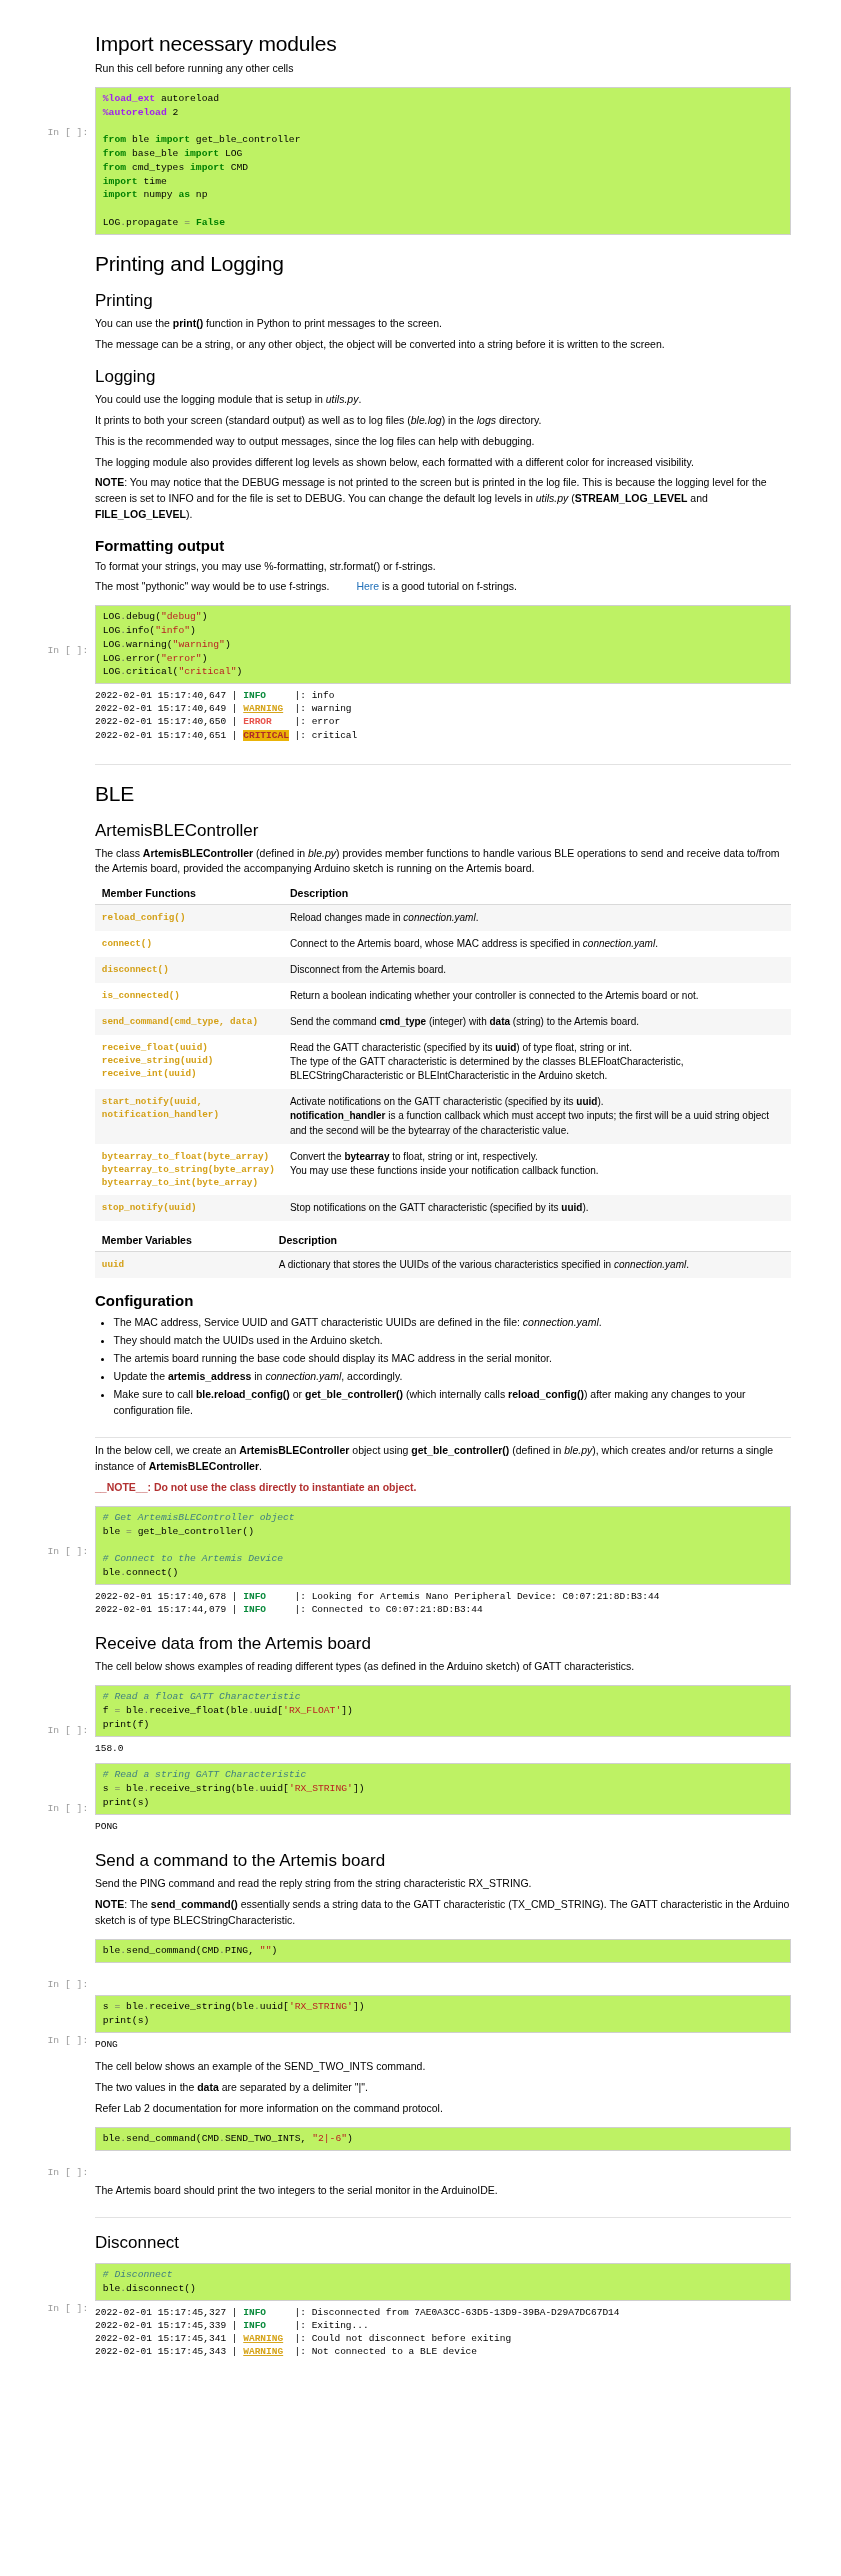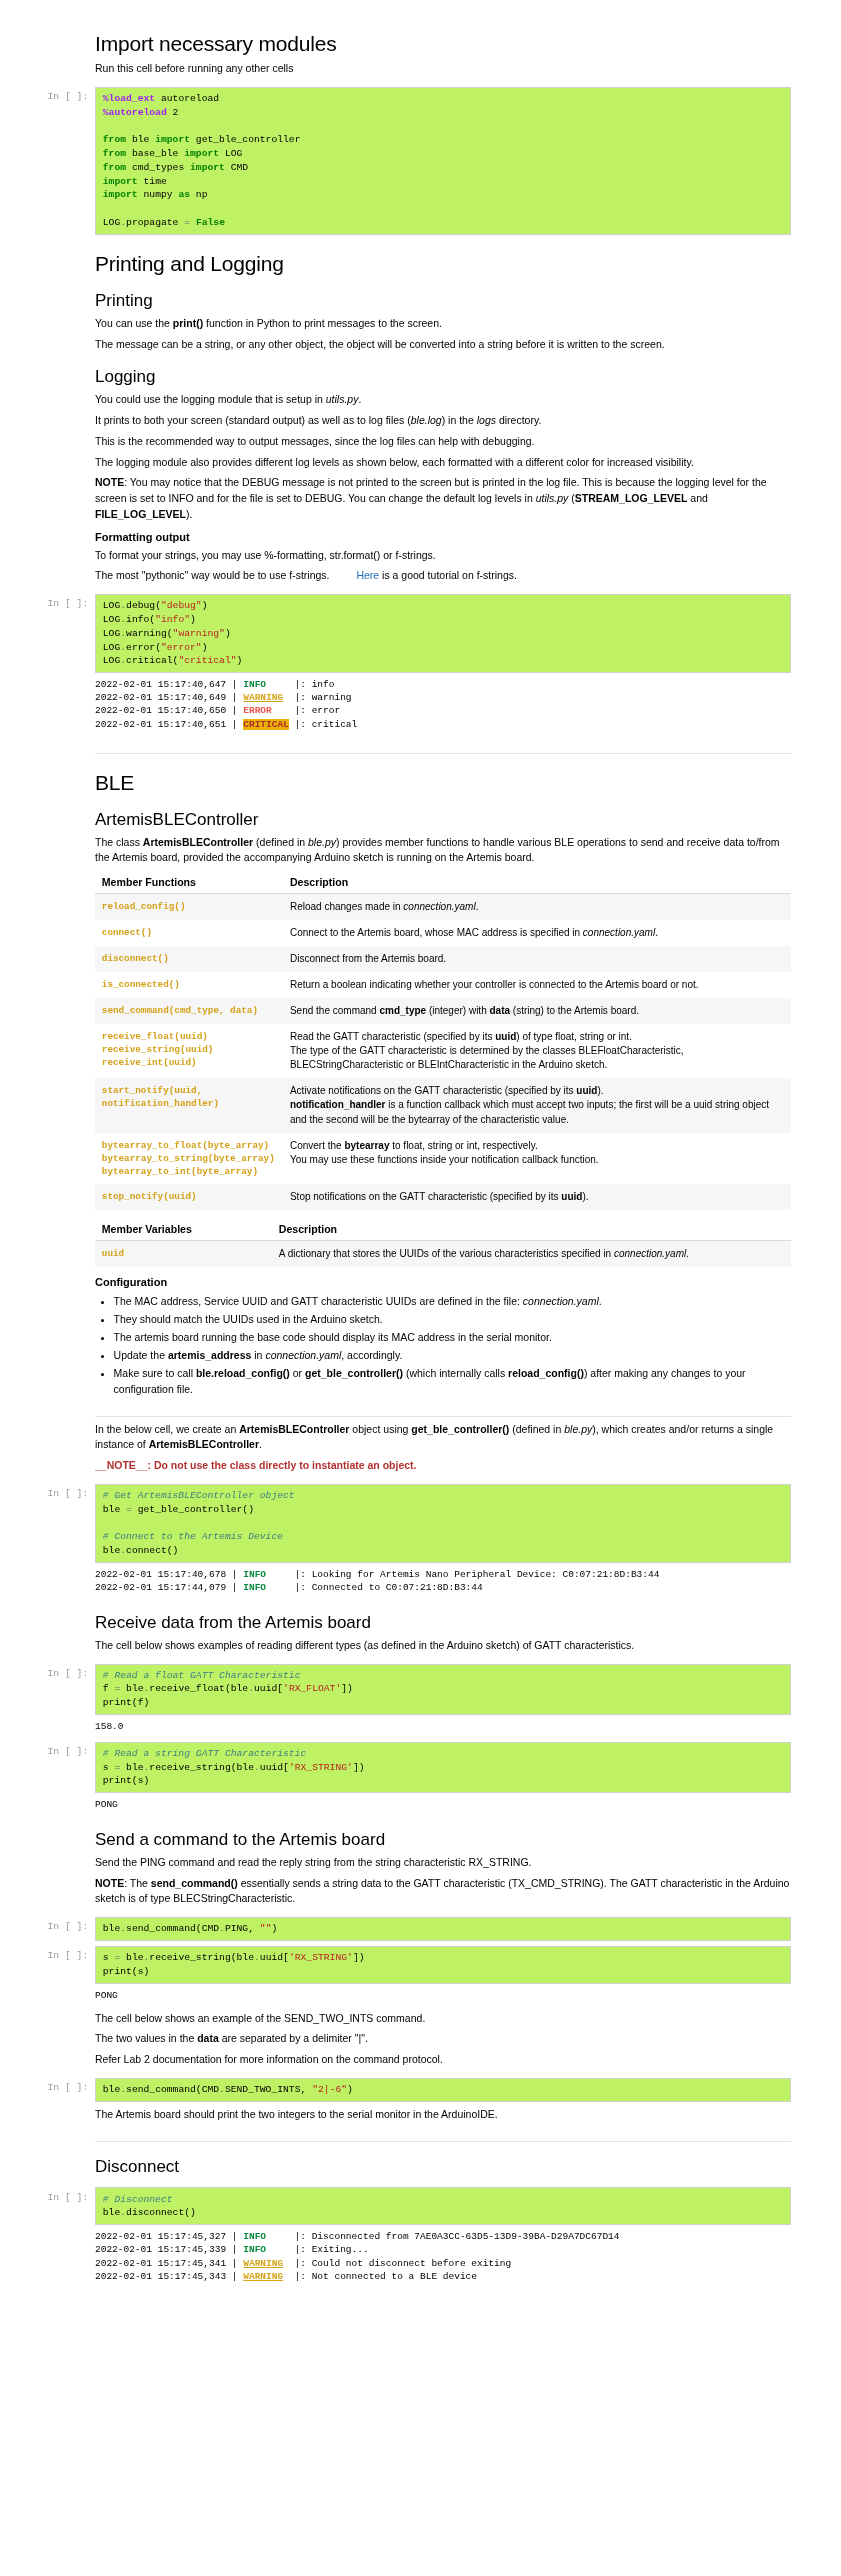--- a/index.html
+++ b/index.html
@@ -30,20 +30,21 @@
     width: 95px;
     min-width: 95px;
     text-align: right;
     padding-right: 6.8px;
     padding-top: 4.2px;
     font-family: "Liberation Mono", monospace;
     font-size: 9.7px;
     color: #9b9b9b;
     white-space: nowrap;
     user-select: none;
+    margin-top: 36px;
   }
   .prompt.blank { color: transparent; }
   .cell-body {
     flex: 1;
     min-width: 0;
     padding-right: 51px;
   }
   .md-cell .cell-body { padding-left: 0; }
 
   
@@ -54,23 +55,23 @@
     margin: 17px 0 5px 0;
     color: #000;
   }
   h2.nb {
     font-size: 17px;
     font-weight: 400;
     margin: 15px 0 5px 0;
     color: #000;
   }
   h3.nb {
-    font-size: 11px;
+    font-size: 15px;
     font-weight: 700;
-    margin: 8px 0 5px 0;
+    margin: 14px 0 5px 0;
     color: #000;
   }
   p.nb {
     margin: 5px 0;
     line-height: 1.5;
     font-size: 10.5px;
   }
   ul.nb {
     margin: 5px 0 5px 0;
     padding-left: 18.6px;

